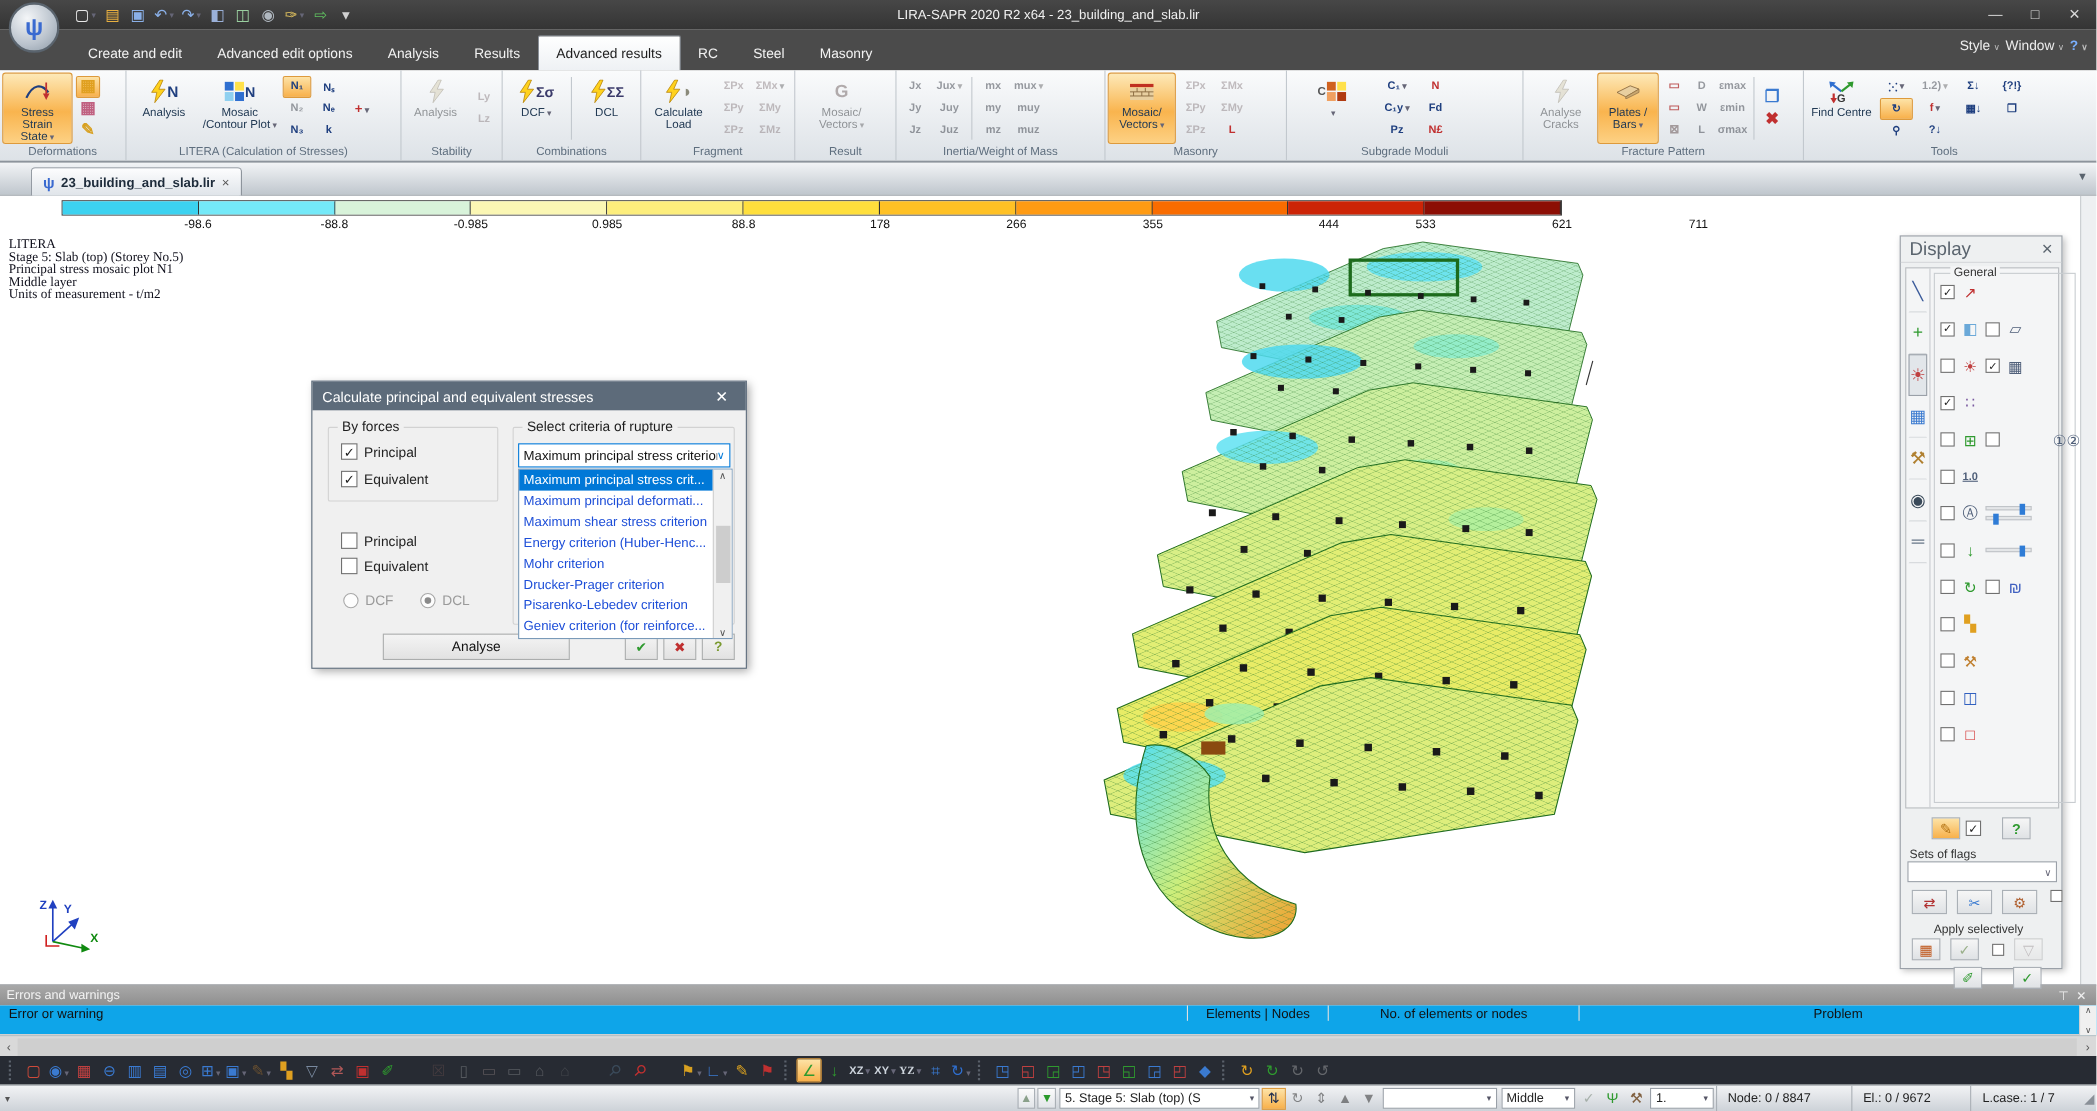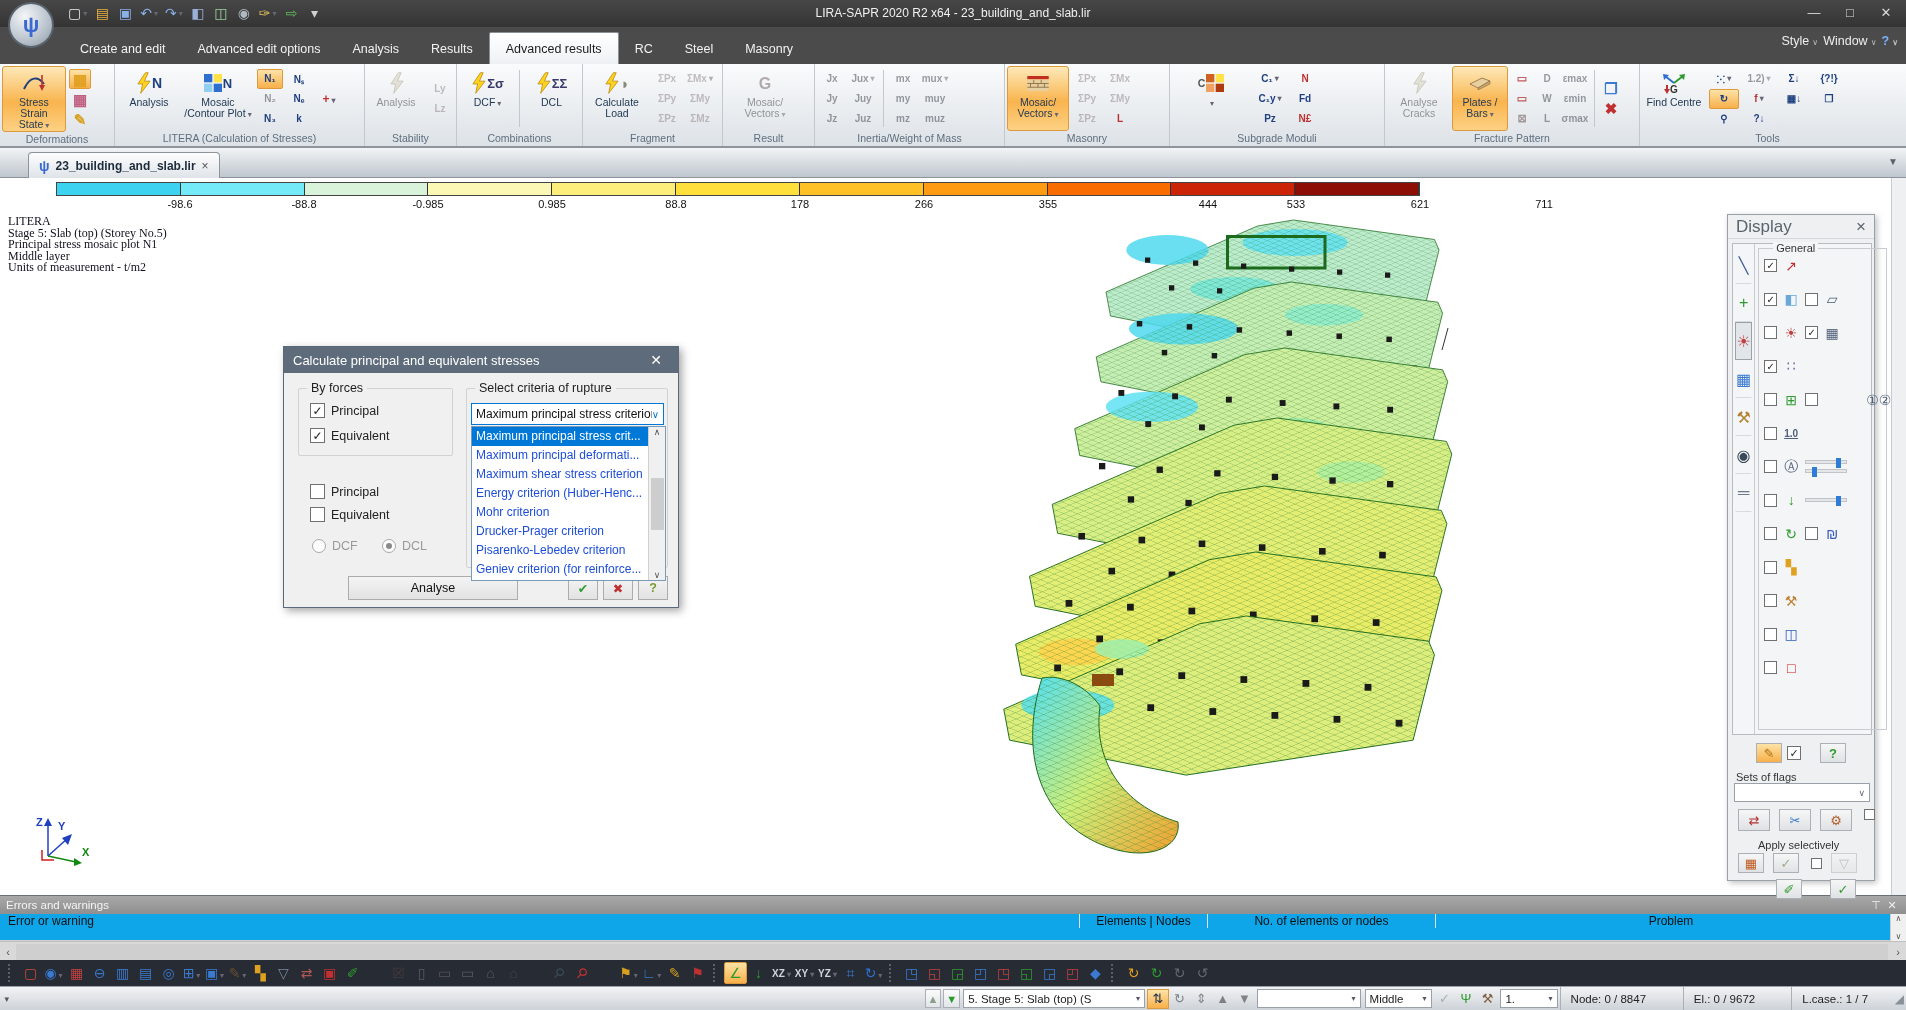--- a/index.html
+++ b/index.html
@@ -1250,21 +1250,21 @@
       </span>
     </span>
   <span id="tbProj" style="display:flex;align-items:center">
       <span class="tbtn">
         <span class="lbl drop" style="color: rgb(205, 212, 220);">XZ</span>
       </span>
       <span class="tbtn">
         <span class="lbl drop" style="color: rgb(205, 212, 220);">XY</span>
       </span>
       <span class="tbtn">
-        <span class="lbl drop" style="color: rgb(205, 212, 220);">YZ</span>
+        <span class="lbl drop" style="color: rgb(205, 212, 220); font-family: Liberation Serif, serif;">YZ</span>
       </span>
     </span>
   <span id="tbProjPost" style="display:flex;align-items:center">
       <span class="tbtn">
         <span style="color: rgb(58, 122, 208);">⌗</span>
       </span>
       <span class="tbtn">
         <span class="drop" style="color: rgb(47, 111, 208);">↻</span>
       </span>
     </span>

